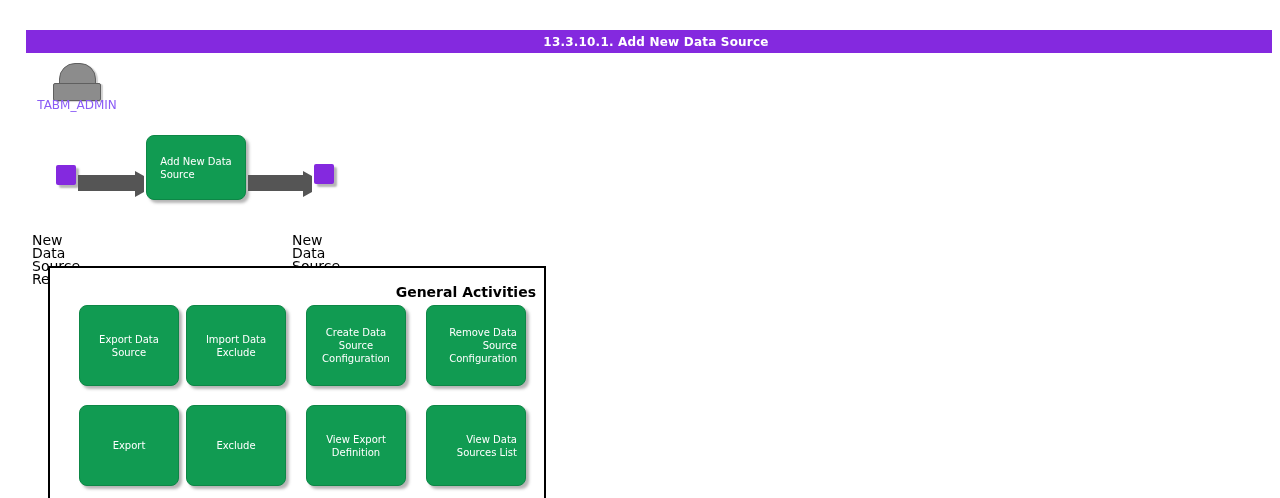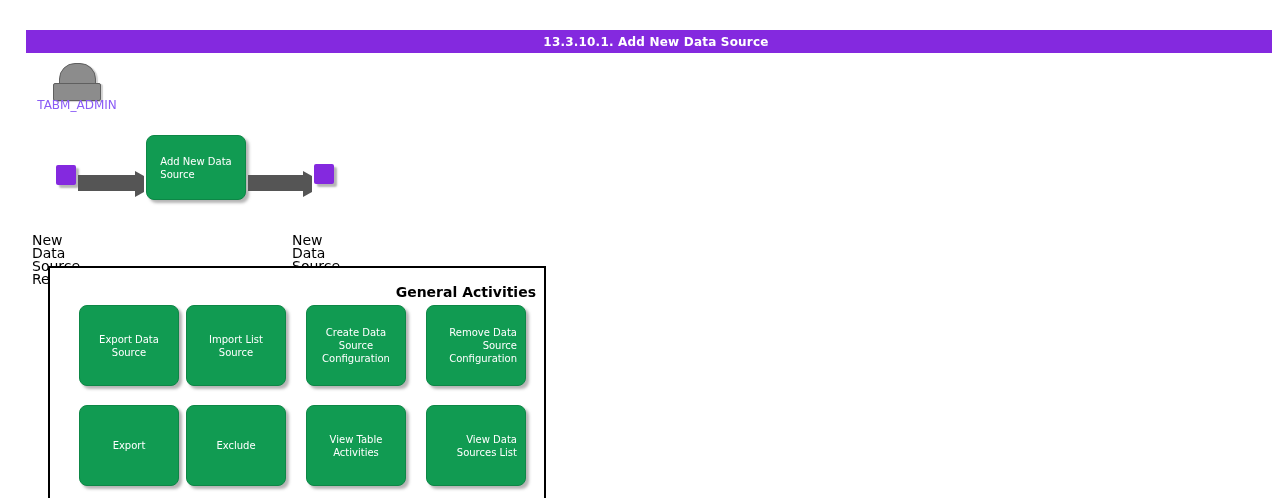--- a/index.html
+++ b/index.html
@@ -179,22 +179,22 @@
   <div class="arrow-head arrow2-head"></div>
 
   <div class="event-square end-event"></div>
   <div class="event-label end-event-label">New Data
 Source
 Added</div>
 
   <div class="ga-panel">
     <div class="ga-title">General Activities</div>
     <div class="activity-button c1 r1">Export Data Source</div>
-    <div class="activity-button c2 r1">Import List Source</div>
+    <div class="activity-button c2 r1">Import Data Exclude</div>
     <div class="activity-button c3 r1">Create Data Source Configuration</div>
     <div class="activity-button c4 r1">Remove Data Source Configuration</div>
     <div class="activity-button c1 r2">Export</div>
     <div class="activity-button c2 r2">Exclude</div>
-    <div class="activity-button c3 r2">View Table Activities</div>
+    <div class="activity-button c3 r2">View Export Definition</div>
     <div class="activity-button c4 r2">View Data Sources List</div>
   </div>
 
 </div>
 
 </body></html>

